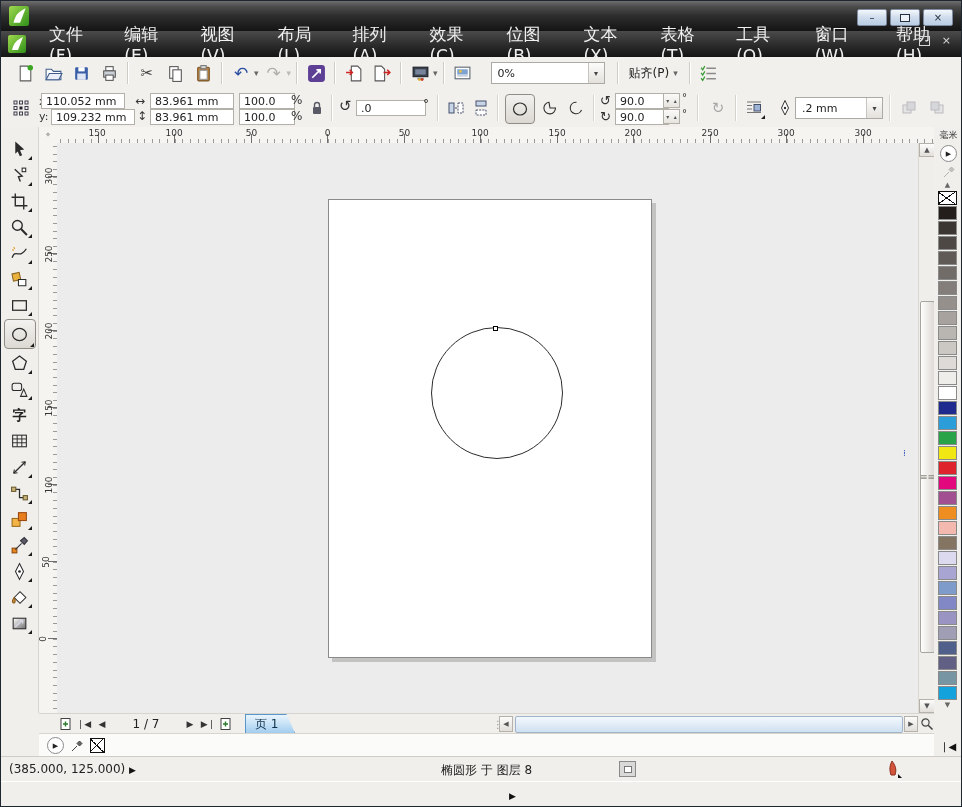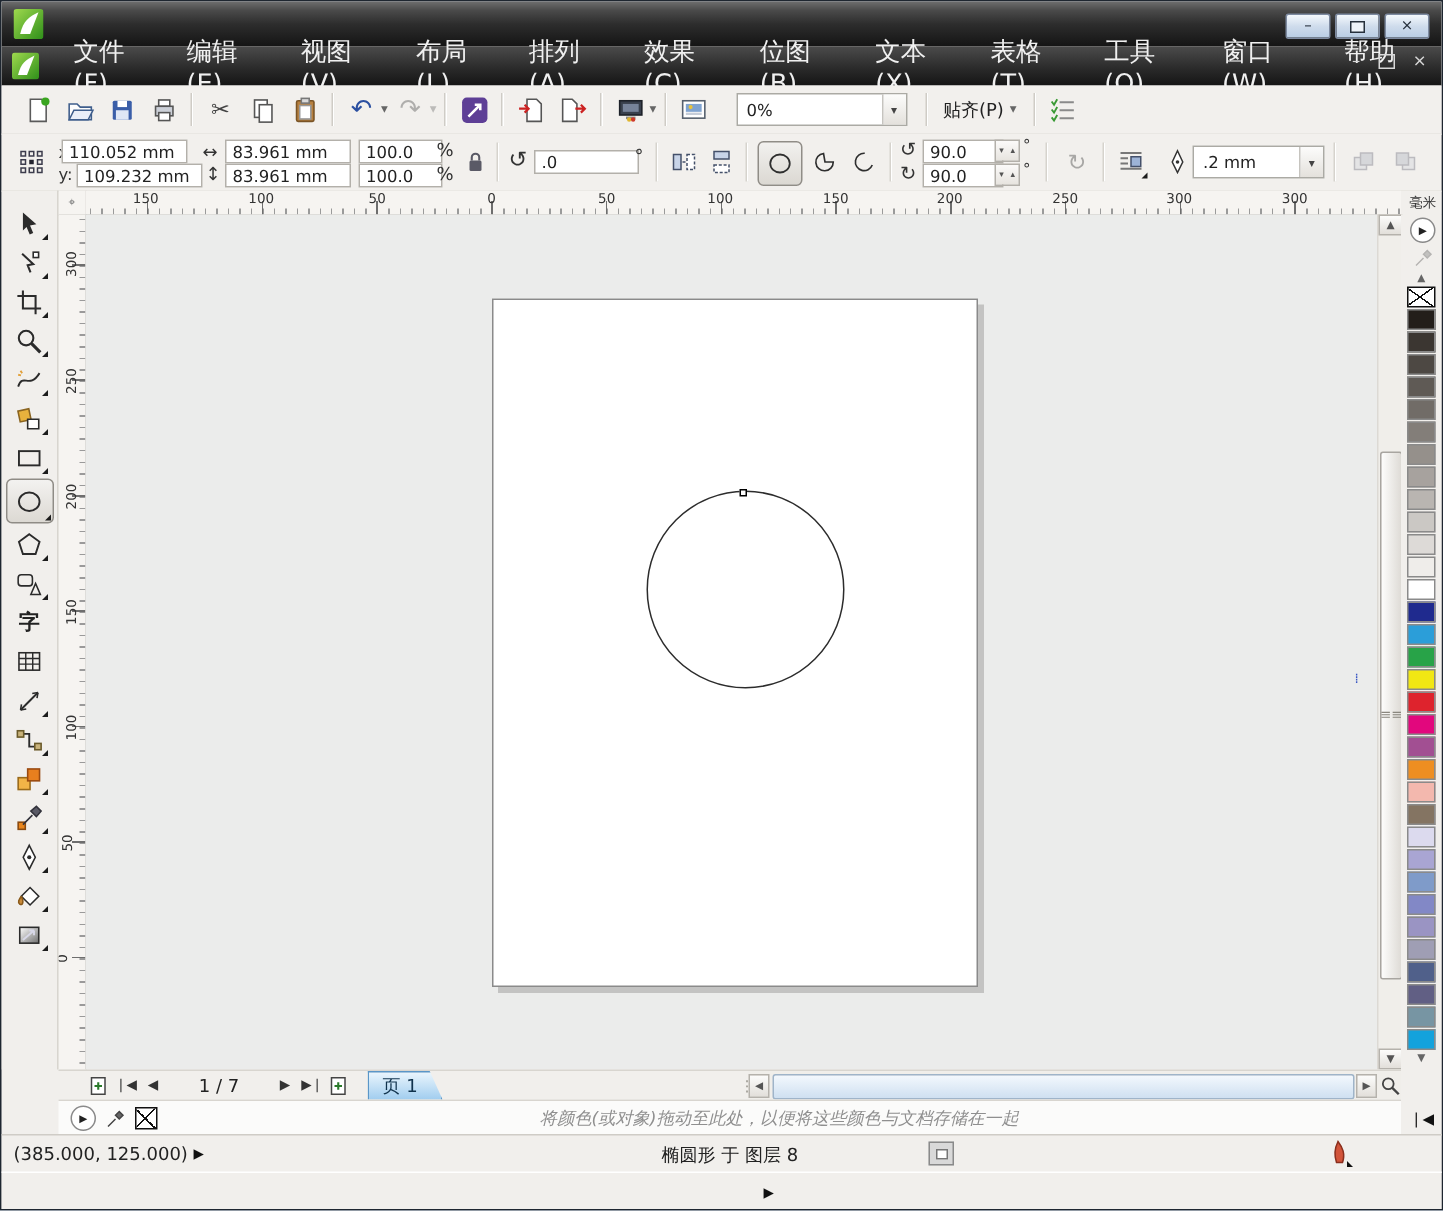--- a/index.html
+++ b/index.html
@@ -704,21 +704,20 @@
   <div class="abs docpal">
     <span class="flyout-circle">
         <span>▶</span>
       </span>
     <span class="mini-ic">
       <svg viewBox="0 0 14 14">
           <path d="M2 12 L7 7 M7 4.5 L9.5 2 L12 4.5 L9.5 7 Z" fill="#666" stroke="#444"></path>
         </svg>
       </span>
     <span class="nocolor"></span>
-    <span class="hint">将颜色(或对象)拖动至此处，以便将这些颜色与文档存储在一起</span>
   </div>
 
   <div class="abs status1">
     <span class="st-text" style="left:8px;">(385.000, 125.000)</span>
     <span class="st-text st-tri" style="left:128px;top:8px;">▶</span>
     <span class="st-text" style="left:440px;">椭圆形 于 图层 8</span>
     <span class="fill-ind">
         <i></i>
       </span>
     <span class="outline-ind">

